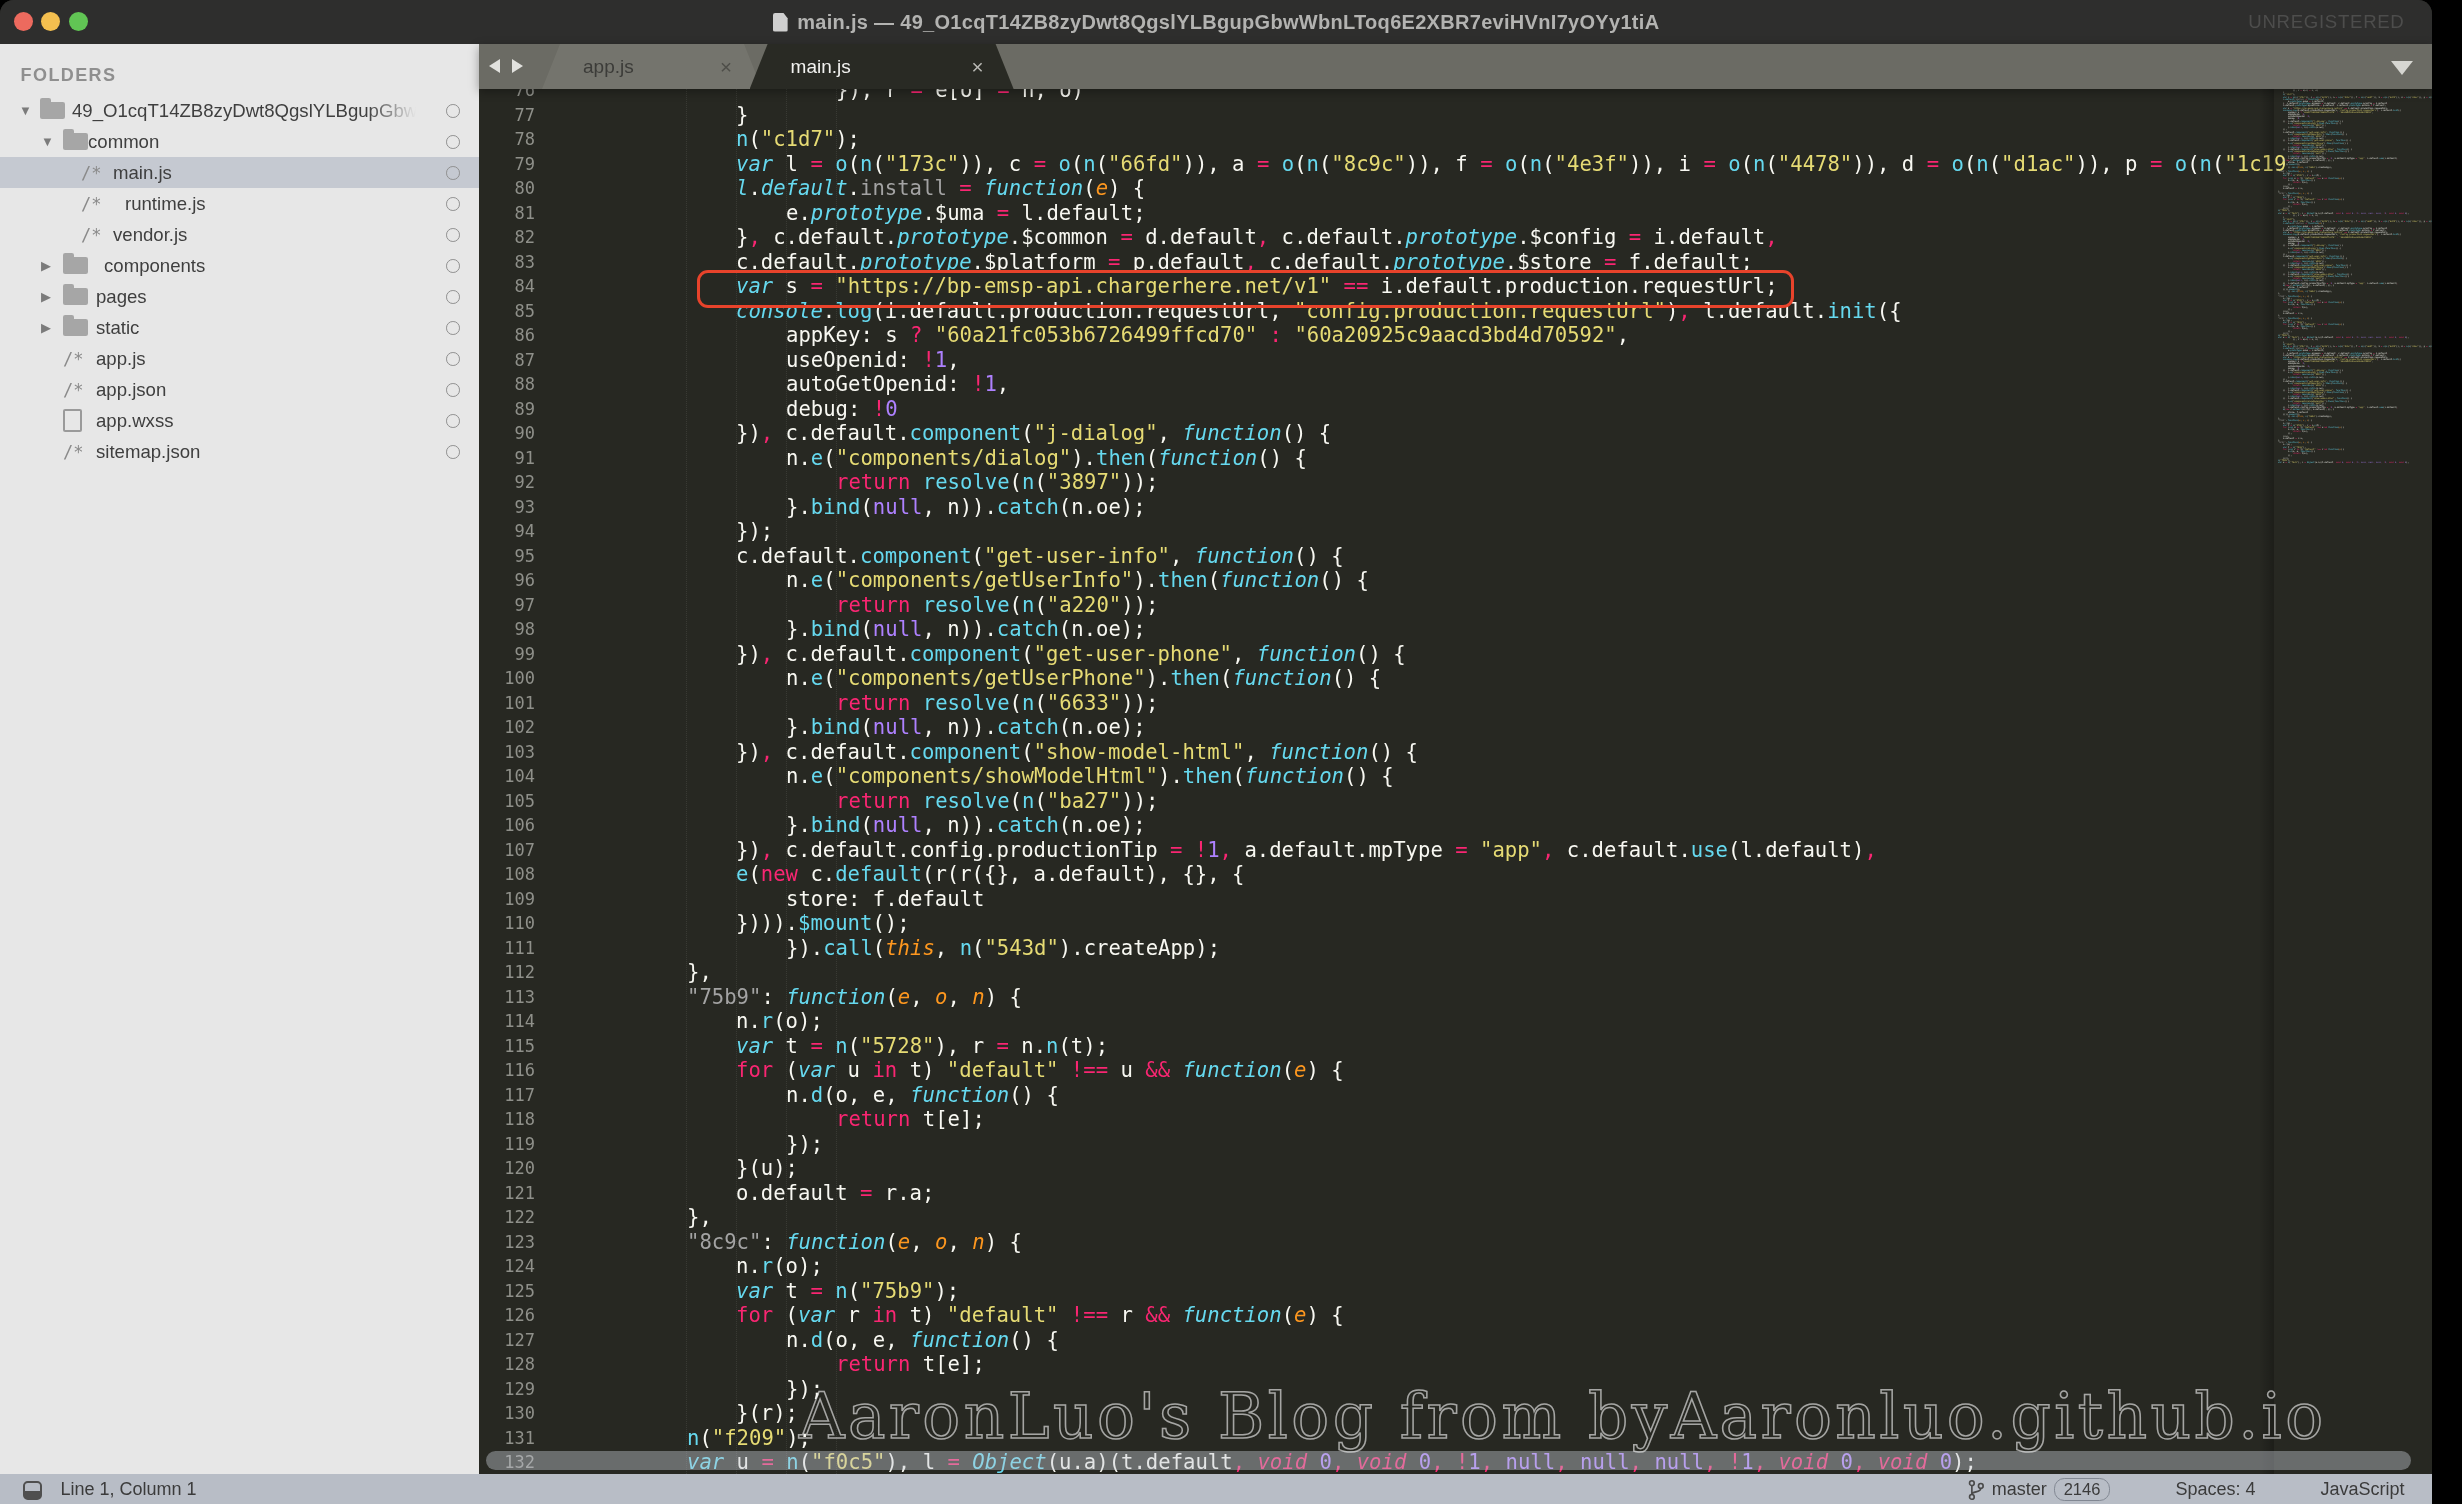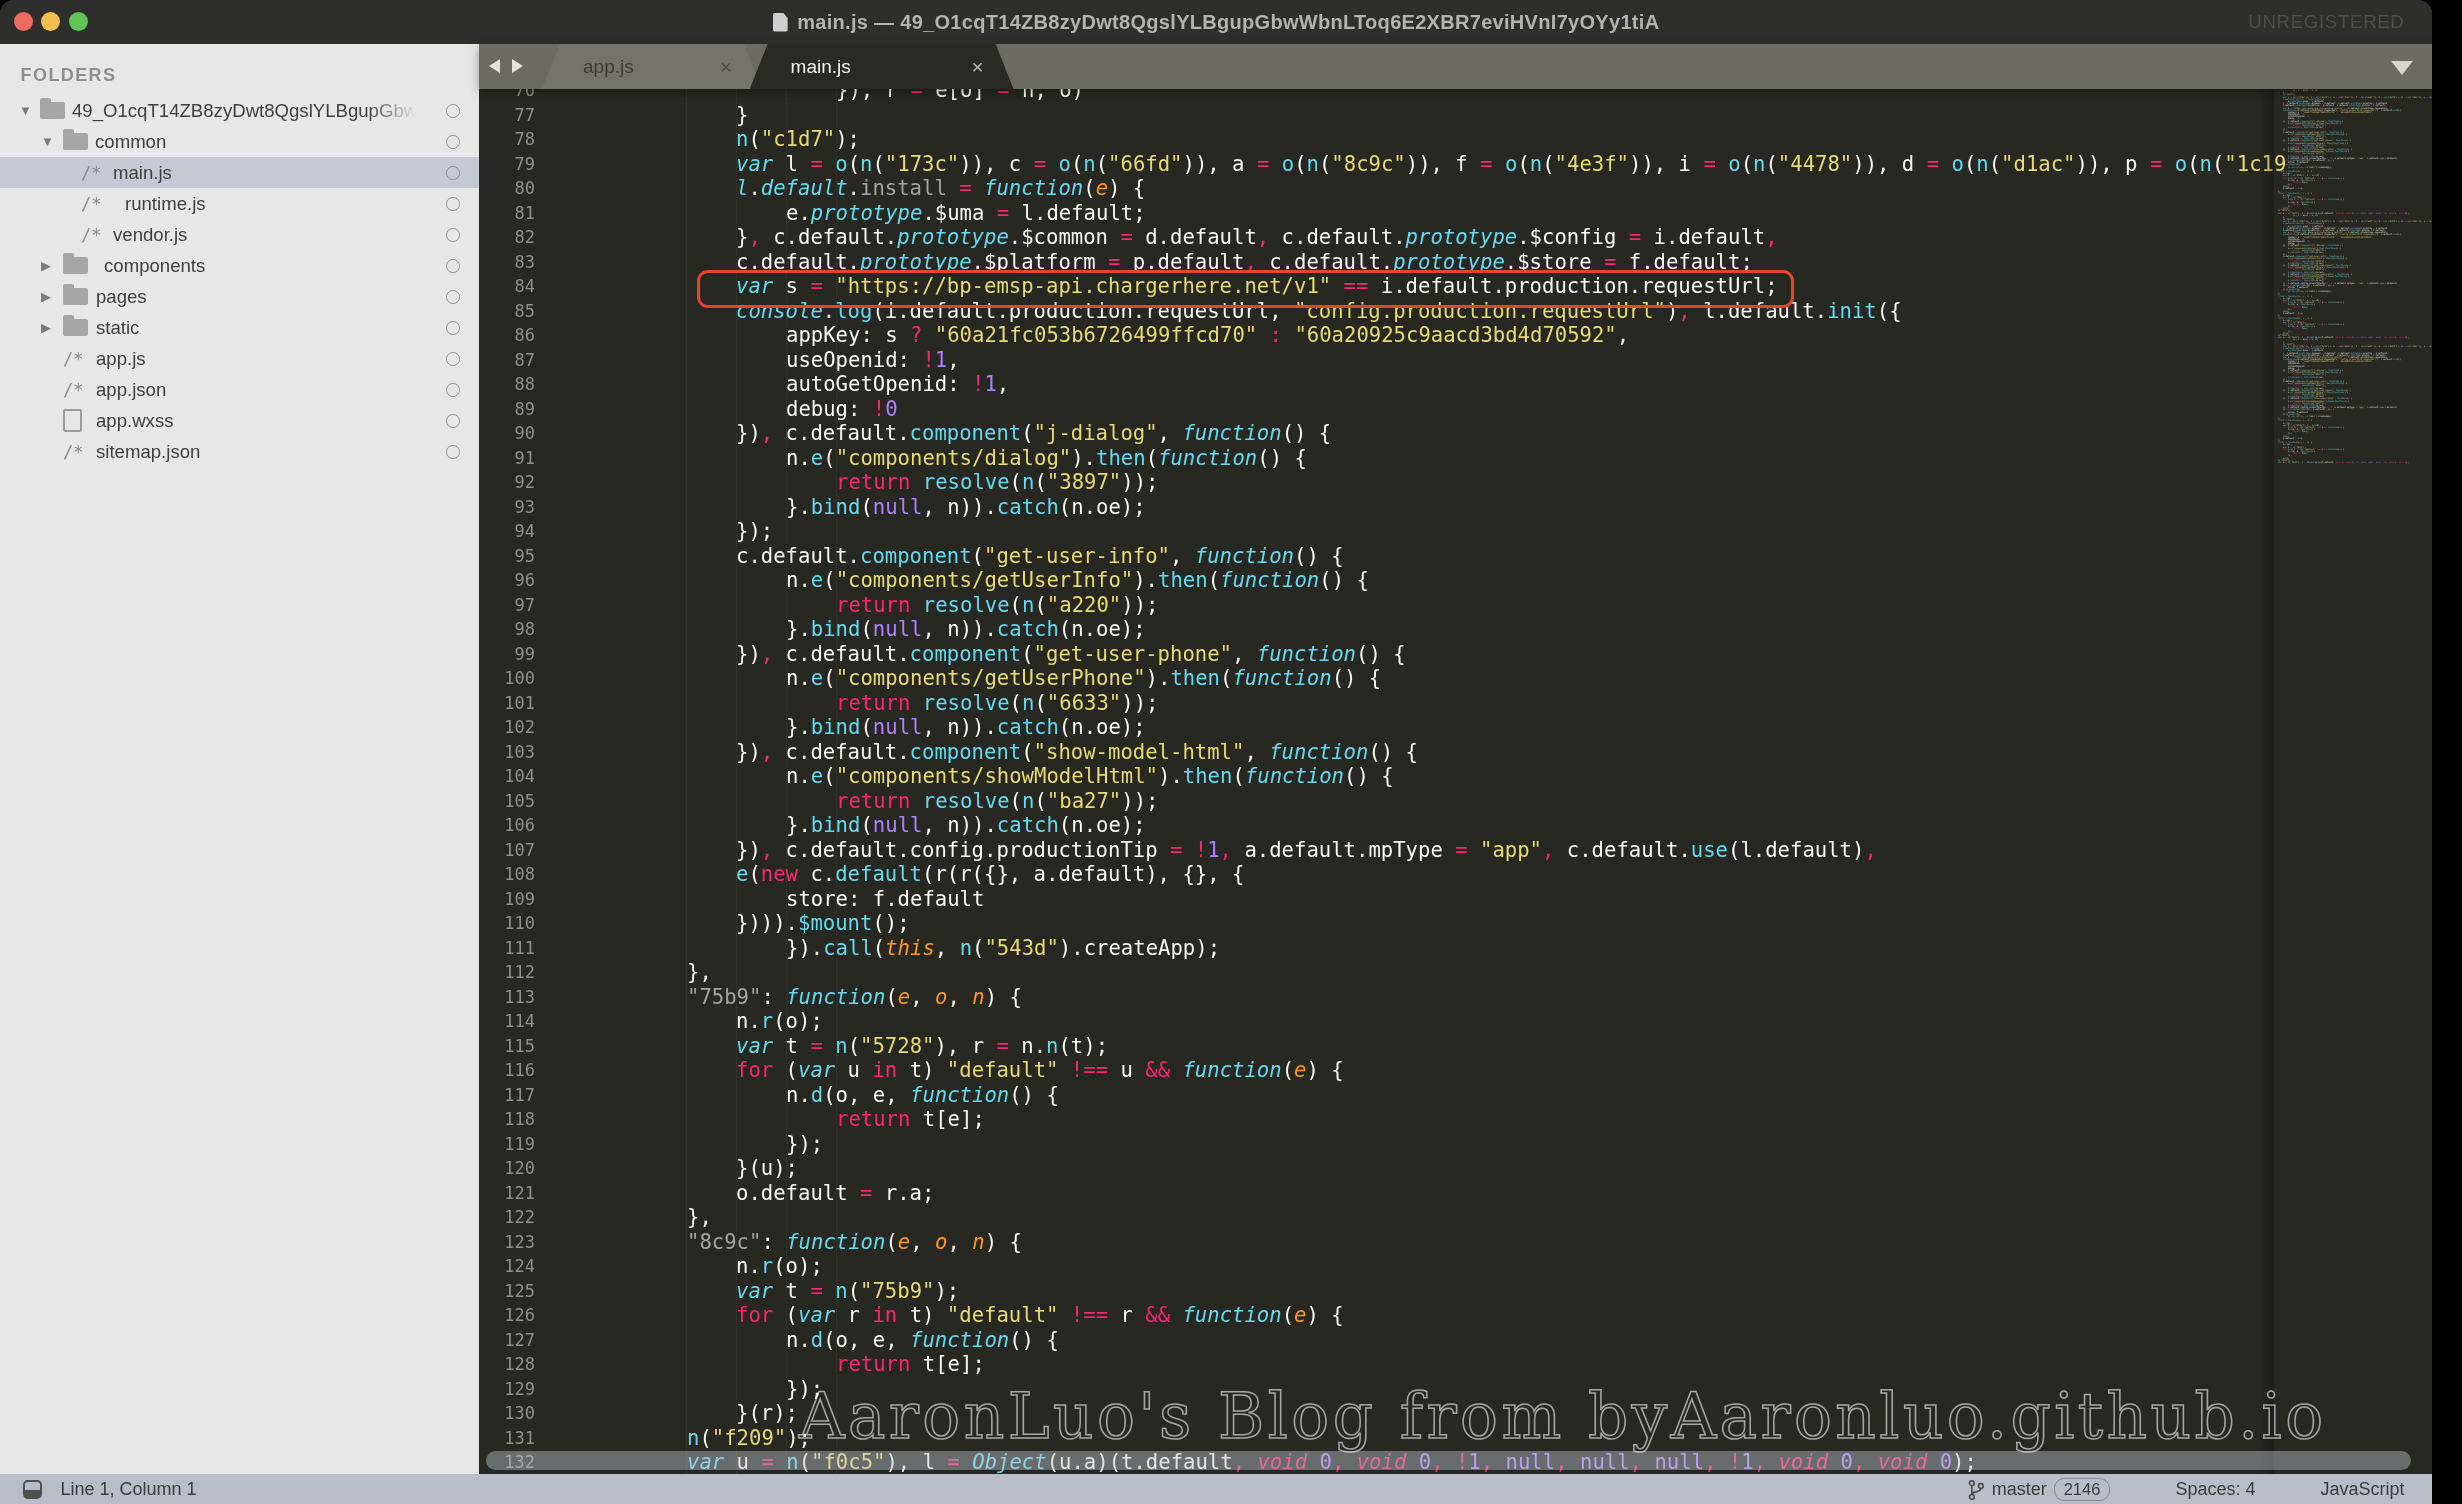--- a/index.html
+++ b/index.html
@@ -78,21 +78,21 @@
                   background:linear-gradient(90deg,rgba(0,0,0,0),rgba(0,0,0,0.25));z-index:3;}
   #vscrollbar{position:absolute;left:2445px;top:824px;width:9px;height:408px;
               background:#4b4b45;border-radius:4.8px;z-index:5;}
   
   #watermark{position:absolute;left:799px;top:1380px;z-index:7;white-space:nowrap;
              font-family:"DejaVu Serif",serif;font-size:63px;letter-spacing:3.4px;
              color:transparent;-webkit-text-stroke:1.5px rgba(232,232,232,0.82);opacity:.8;}
   
   #statusbar{position:absolute;left:0;bottom:0;width:100%;height:31px;background:#b8bdc6;
              z-index:10;display:flex;align-items:center;color:#3b3b3b;font-size:18px;}
-  #sb-left{display:flex;align-items:center;gap:18px;padding-left:23.4px;flex:1;}
+  #sb-left{display:flex;align-items:flex-end;gap:18px;padding-left:23.4px;flex:1;}
   #sb-panel-icon{width:19px;height:19px;border:2.1px solid #4f4f4f;border-radius:4.8px;box-sizing:border-box;
                  background:linear-gradient(transparent 55%,#4f4f4f 55%);}
   #sb-right{display:flex;align-items:center;padding-right:27.5px;gap:22px;}
   #sb-branch{display:flex;align-items:center;gap:6.9px;}
   #sb-badge{border:1.4px solid #828893;border-radius:10.3px;padding:0 9px;font-size:16.5px;line-height:20.6px;}
   #sb-spaces{margin-left:43px;}
   #sb-syntax{margin-left:43px;}
 </style>
 </head>
 <body>
@@ -115,21 +115,21 @@
     <div id="folder-tree">
         <div class="srow">
           <span class="caret" style="left: 19px;">▼</span>
           <span class="ficon" style="left: 40px;"></span>
           <span class="slabel label-fade" style="left: 72px;">49_O1cqT14ZB8zyDwt8QgslYLBgupGbwWbnLToq6E2XBR7eviHVnI7yOYy1tiA</span>
           <span class="circ"></span>
         </div>
         <div class="srow">
           <span class="caret" style="left: 41px;">▼</span>
           <span class="ficon" style="left: 63px;"></span>
-          <span class="slabel" style="left: 95px;">common</span>
+          <span class="slabel" style="left: 88px;">common</span>
           <span class="circ"></span>
         </div>
         <div class="srow selected">
           <span class="jsicon" style="left: 81px;">/*</span>
           <span class="slabel" style="left: 113px;">main.js</span>
           <span class="circ"></span>
         </div>
         <div class="srow">
           <span class="jsicon" style="left: 81px;">/*</span>
           <span class="slabel" style="left: 125px;">runtime.js</span>

